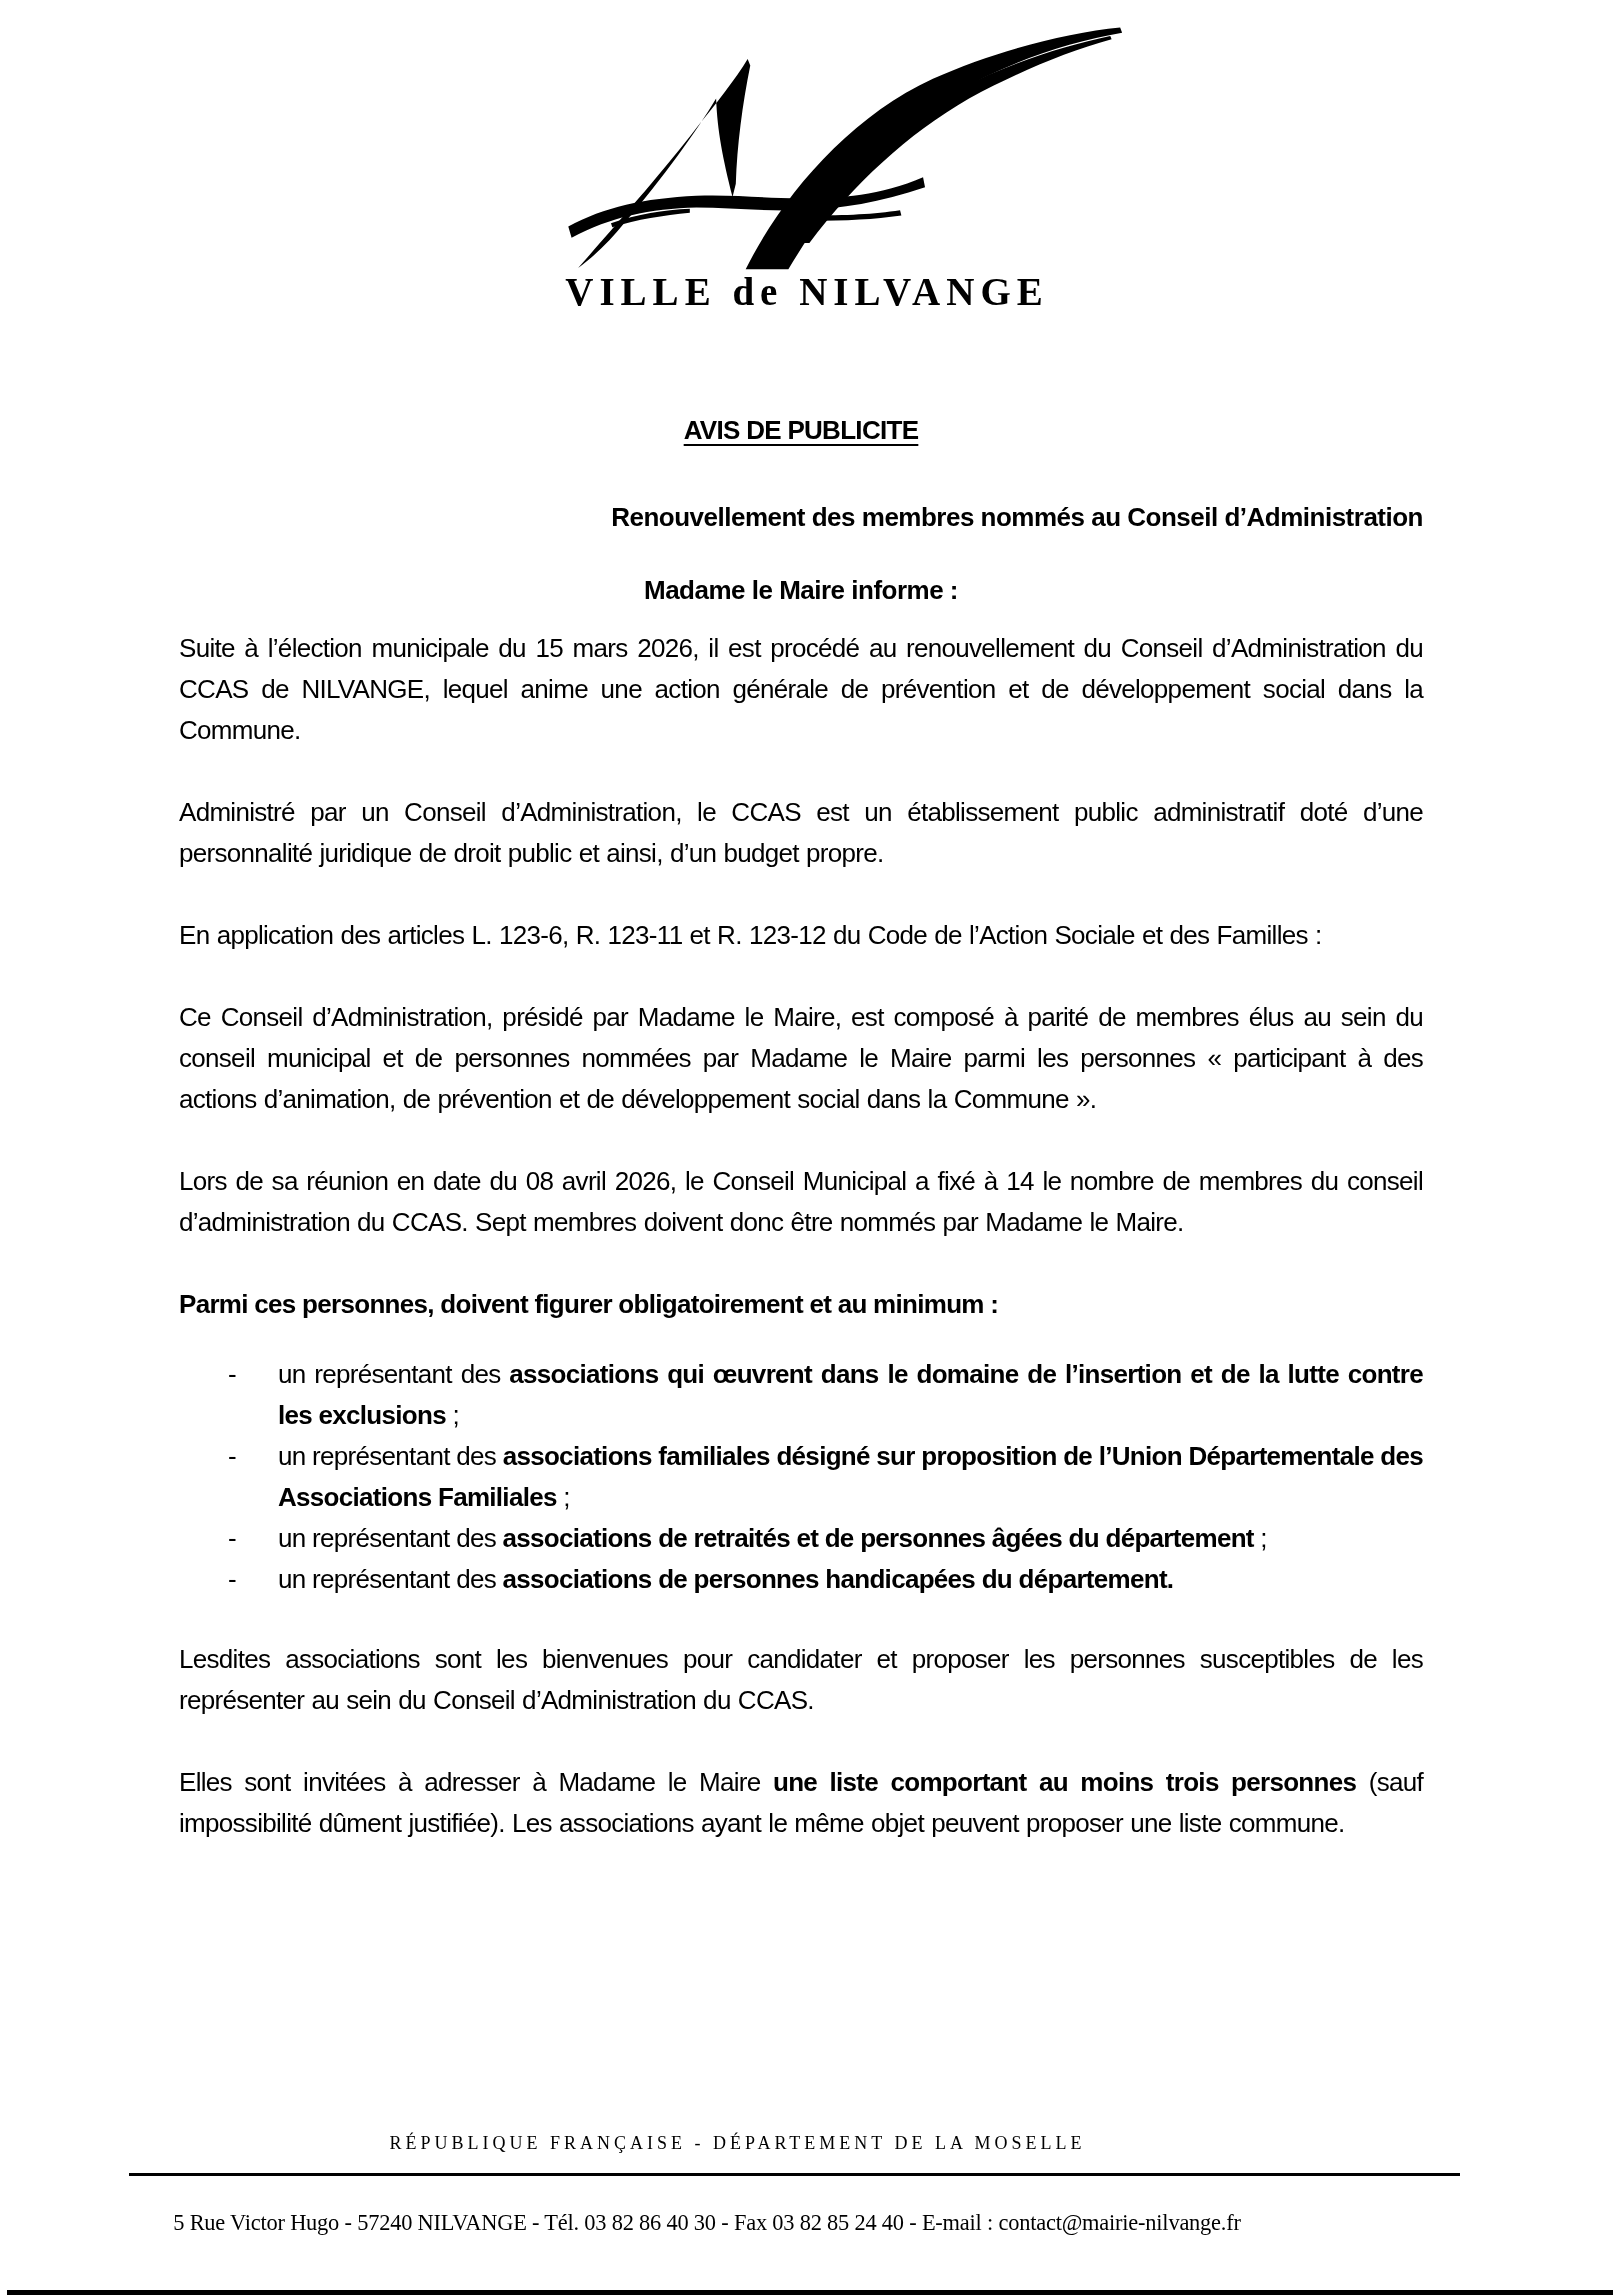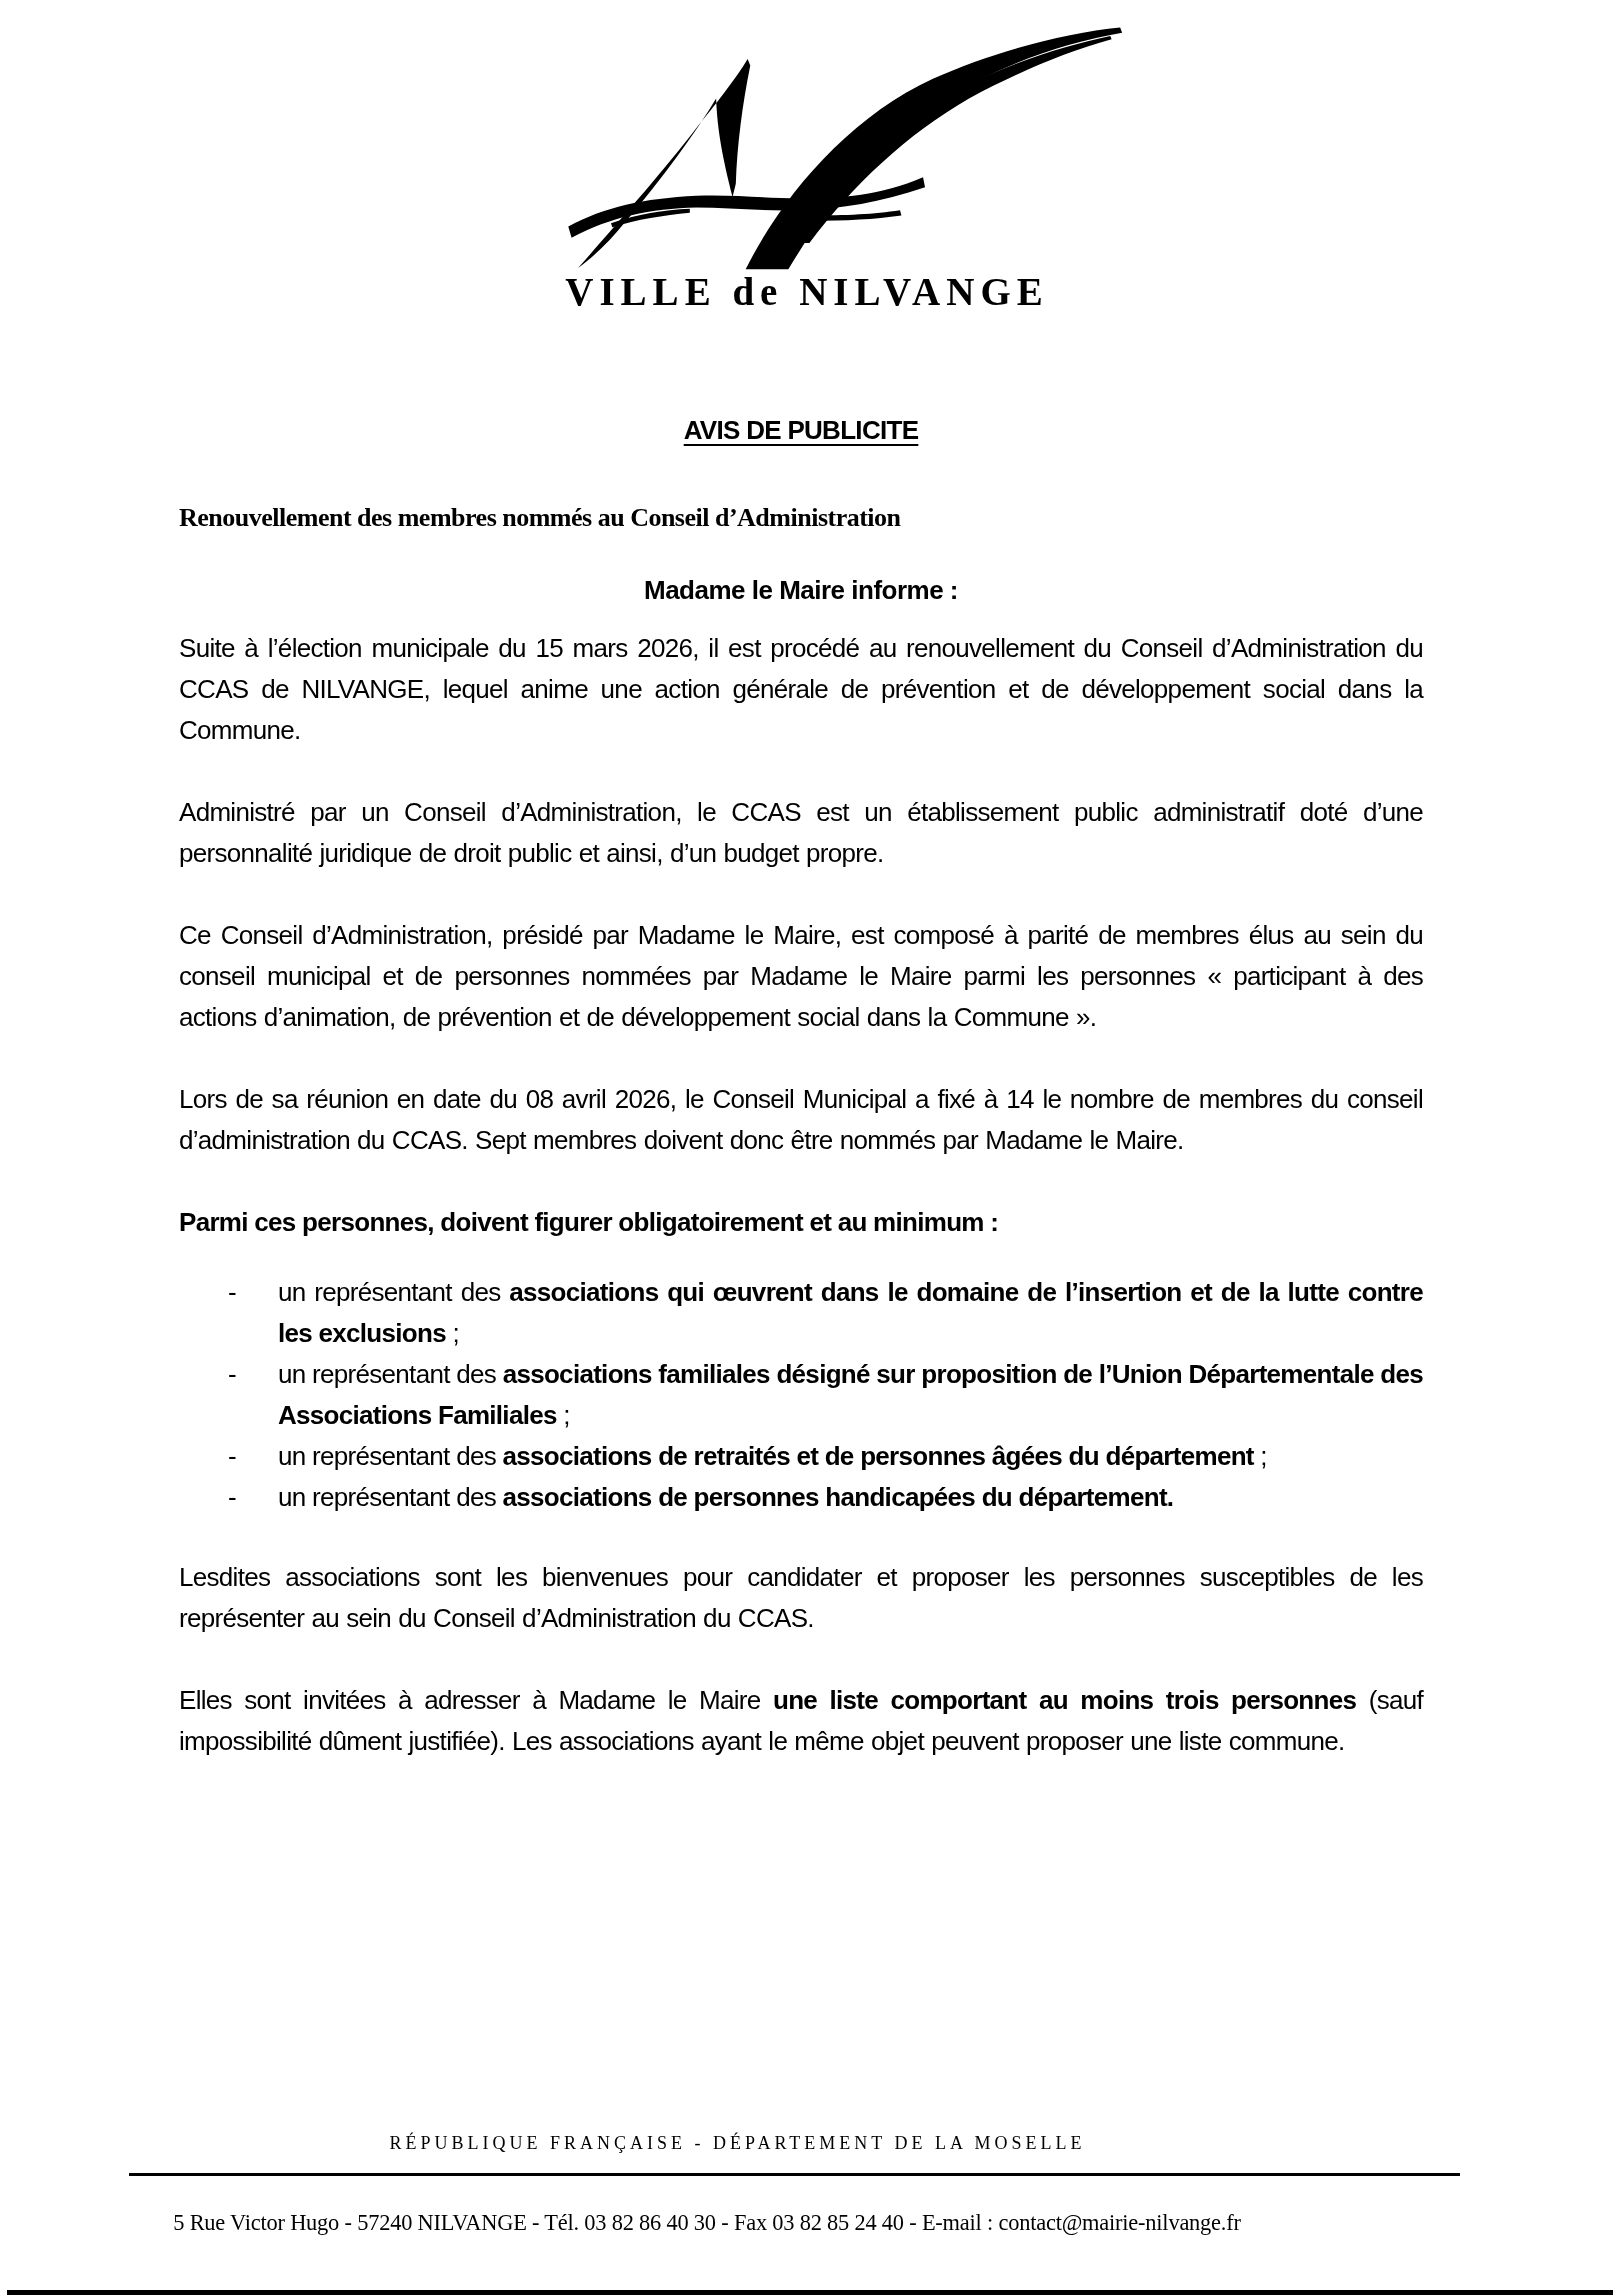--- a/index.html
+++ b/index.html
@@ -41,25 +41,24 @@
   .avis {
     text-align: center;
     font-weight: bold;
     text-decoration: underline;
     text-underline-offset: 5.3px;
     text-decoration-thickness: 2px;
     margin: 16px 0 46px 0;
     letter-spacing: -0.7px;
   }
   .subject {
-    text-align: left;
+    text-align: right;
     font-weight: bold;
     margin: 0 0 32px 0;
     letter-spacing: -0.5px;
-    font-family: Liberation Serif, serif;
   }
   .informe {
     text-align: center;
     font-weight: bold;
     margin: 0 0 17px 0;
     letter-spacing: -0.5px;
   }
   p.para {
     margin: 0 0 41px 0;
     text-align: justify;
@@ -144,20 +143,21 @@
   <div class="avis">AVIS DE PUBLICITE</div>
 
   <div class="subject">
     <div>Renouvellement des membres nommés au Conseil d’Administration</div>
   </div>
 
   <div class="informe">Madame le Maire informe :</div>
 
   <p class="para">Suite à l’élection municipale du 15 mars 2026, il est procédé au renouvellement du Conseil d’Administration du CCAS de NILVANGE, lequel anime une action générale de prévention et de développement social dans la Commune.</p>
   <p class="para">Administré par un Conseil d’Administration, le CCAS est un établissement public administratif doté d’une personnalité juridique de droit public et ainsi, d’un budget propre.</p>
+  <p class="para">En application des articles L. 123-6, R. 123-11 et R. 123-12 du Code de l’Action Sociale et des Familles :</p>
   <p class="para">Ce Conseil d’Administration, présidé par Madame le Maire, est composé à parité de membres élus au sein du conseil municipal et de personnes nommées par Madame le Maire parmi les personnes « participant à des actions d’animation, de prévention et de développement social dans la Commune ».</p>
   <p class="para">Lors de sa réunion en date du 08 avril 2026, le Conseil Municipal a fixé à 14 le nombre de membres du conseil d’administration du CCAS. Sept membres doivent donc être nommés par Madame le Maire.</p>
 
   <p class="lead">Parmi ces personnes, doivent figurer obligatoirement et au minimum :</p>
 
   <ul class="crit">
     <li>
       <span class="dash">-</span>
       <span>un représentant des </span><b>associations qui œuvrent dans le domaine de l’insertion et de la lutte contre les exclusions</b><span> ;</span>
     </li>

